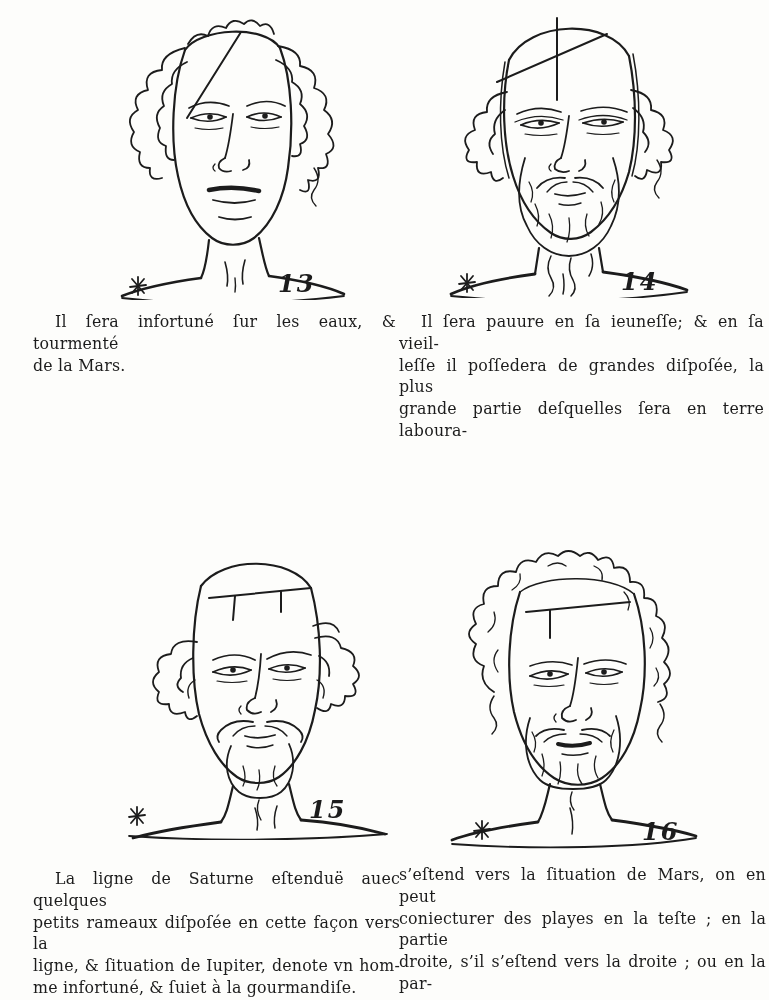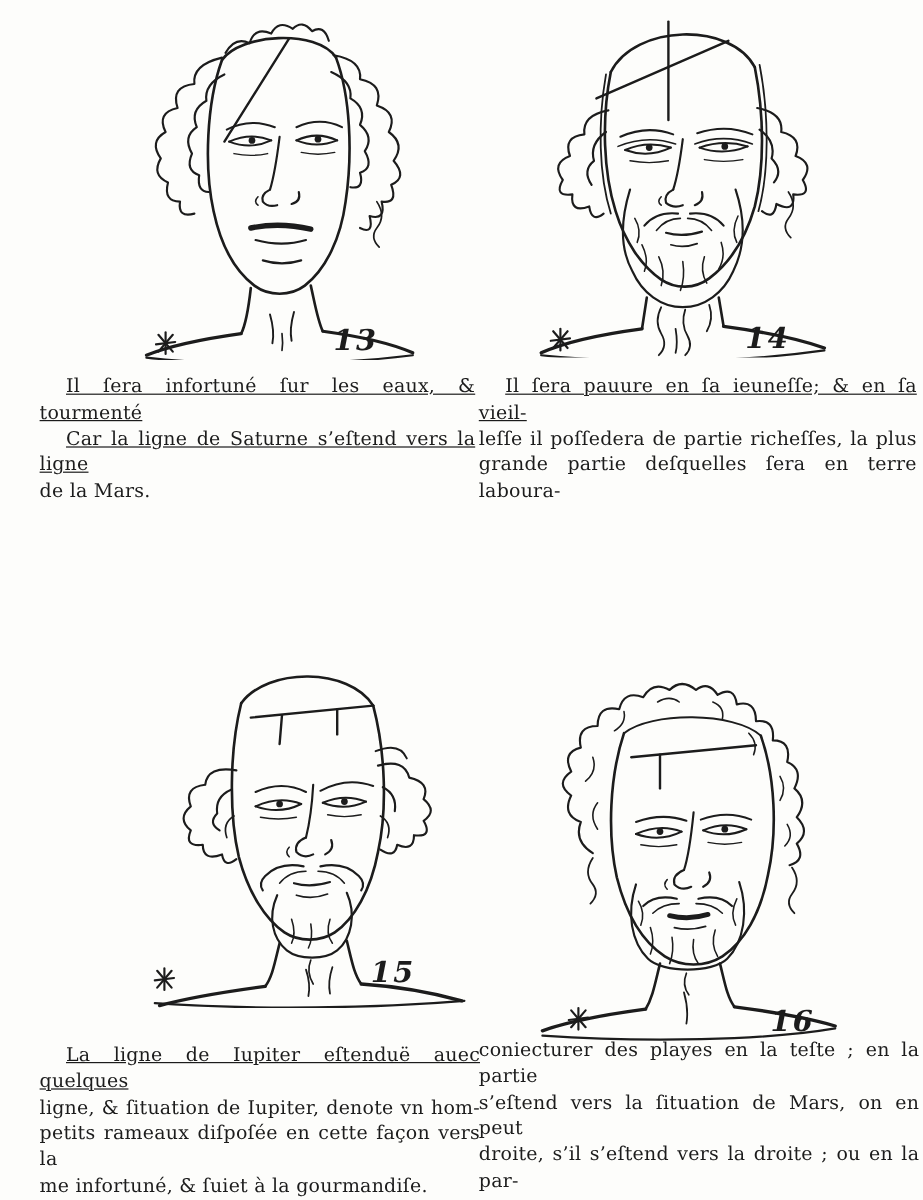--- a/index.html
+++ b/index.html
@@ -28,21 +28,21 @@
   }
   .caption {
     position:absolute;
     font-size:15.8px;
     line-height:21.8px;
     letter-spacing:0.2px;
     color:var(--ink);
   }
   .caption .line { text-align:justify; text-align-last:left; white-space:nowrap; }
   .caption .line.jfull { text-align-last:justify; white-space:normal; }
-  .caption .line.ind { text-indent:22px;text-decoration:underline; }
+  .caption .line.ind { text-indent:22px; }
 </style>
 </head>
 <body>
 
 <div class="page">
 
   <div class="fig" style="left:108px; top:8px;">
     <svg width="240" height="292" viewBox="0 0 240 292">
       <g stroke-width="2">
         <g stroke-width="1.8">
@@ -179,27 +179,26 @@
             <path d="M -6,7 L 6,-7"></path>
             <path d="M 0,-9 L 0,9"></path>
         </g>
         <text class="fignum" x="188" y="288">14</text>
       </g>
     </svg>
   </div>
 
   <div class="caption" style="left:33px; top:311px; width:363px;">
     <div class="line jfull ind">Il ſera infortuné ſur les eaux, &amp; tourmenté</div>
-    <div class="line jfull ind">Car la ligne de Saturne s’eſtend vers la ligne</div>
     <div class="line">de la Mars.</div>
   </div>
 
   <div class="caption" style="left:399px; top:311px; width:365px;">
     <div class="line jfull ind">Il ſera pauure en ſa ieuneſſe; &amp; en ſa vieil-</div>
-    <div class="line jfull">leſſe il poſſedera de partie richeſſes, la plus</div>
+    <div class="line jfull">leſſe il poſſedera de grandes diſpoſée, la plus</div>
     <div class="line jfull">grande partie deſquelles ſera en terre laboura-</div>
   </div>
 
   <div class="fig" style="left:105px; top:534px;">
     <svg width="292" height="306" viewBox="0 0 292 306">
       <g stroke-width="2">
         <g stroke-width="2.2">
           <path d="M 96,52 C 86,92 86,146 94,180 C 102,210 116,232 132,243 C 144,251 162,251 174,243 C 190,232 204,208 210,176 C 218,140 216,92 206,54"></path>
           <path d="M 96,52 C 118,22 186,22 206,54"></path>
         </g>
@@ -265,21 +264,21 @@
           <path d="M -8,1 L 8,-1"></path>
             <path d="M -6,-7 L 6,7"></path>
             <path d="M -6,7 L 6,-7"></path>
             <path d="M 0,-9 L 0,9"></path>
         </g>
         <text class="fignum" x="204" y="284">15</text>
       </g>
     </svg>
   </div>
 
-  <div class="fig" style="left:428px; top:551px;">
+  <div class="fig" style="left:428px; top:532px;">
     <svg width="300" height="322" viewBox="0 0 300 322">
       <g stroke-width="2">
         <g stroke-width="1.8">
           <path d="M 66,160 Q 50,150 56,134 Q 40,128 48,112 Q 34,102 48,92 Q 40,76 56,72 Q 52,54 70,54 Q 70,36 88,40 Q 92,24 108,30 Q 116,16 130,24 Q 140,14 152,24 Q 162,16 170,28 Q 184,20 186,36 Q 202,32 202,50 Q 218,48 216,66 Q 232,66 228,84 Q 242,90 234,106 Q 246,116 236,130 Q 248,142 236,152 Q 244,166 230,170"></path>
           <path d="M 70,140 Q 62,128 70,118" stroke-width="1.3"></path>
           <path d="M 60,100 Q 70,92 66,80" stroke-width="1.3"></path>
           <path d="M 84,58 Q 94,52 92,42" stroke-width="1.3"></path>
           <path d="M 120,34 Q 130,28 138,34" stroke-width="1.3"></path>
           <path d="M 166,34 Q 176,38 174,48" stroke-width="1.3"></path>
           <path d="M 196,60 Q 204,68 200,78" stroke-width="1.3"></path>
@@ -347,26 +346,26 @@
             <path d="M -6,-7 L 6,7"></path>
             <path d="M -6,7 L 6,-7"></path>
             <path d="M 0,-9 L 0,9"></path>
         </g>
         <text class="fignum" x="214" y="308">16</text>
       </g>
     </svg>
   </div>
 
   <div class="caption" style="left:33px; top:868px; width:367px;">
-    <div class="line jfull ind">La ligne de Iupiter eſtenduë auec quelques</div>
+    <div class="line jfull ind">La ligne de Saturne eſtenduë auec quelques</div>
+    <div class="line jfull">petits rameaux diſpoſée en cette façon vers la</div>
     <div class="line jfull">ligne, &amp; ſituation de Iupiter, denote vn hom-</div>
-    <div class="line jfull">petits rameaux diſpoſée en cette façon vers la</div>
     <div class="line">me infortuné, &amp; ſuiet à la gourmandiſe.</div>
   </div>
 
   <div class="caption" style="left:399px; top:864px; width:367px;">
+    <div class="line jfull">s’eſtend vers la ſituation de Mars, on en peut</div>
     <div class="line jfull">coniecturer des playes en la teſte ; en la partie</div>
-    <div class="line jfull">s’eſtend vers la ſituation de Mars, on en peut</div>
     <div class="line jfull">droite, s’il s’eſtend vers la droite ; ou en la par-</div>
 
   </div>
 
 </div>
 
 </body></html>

